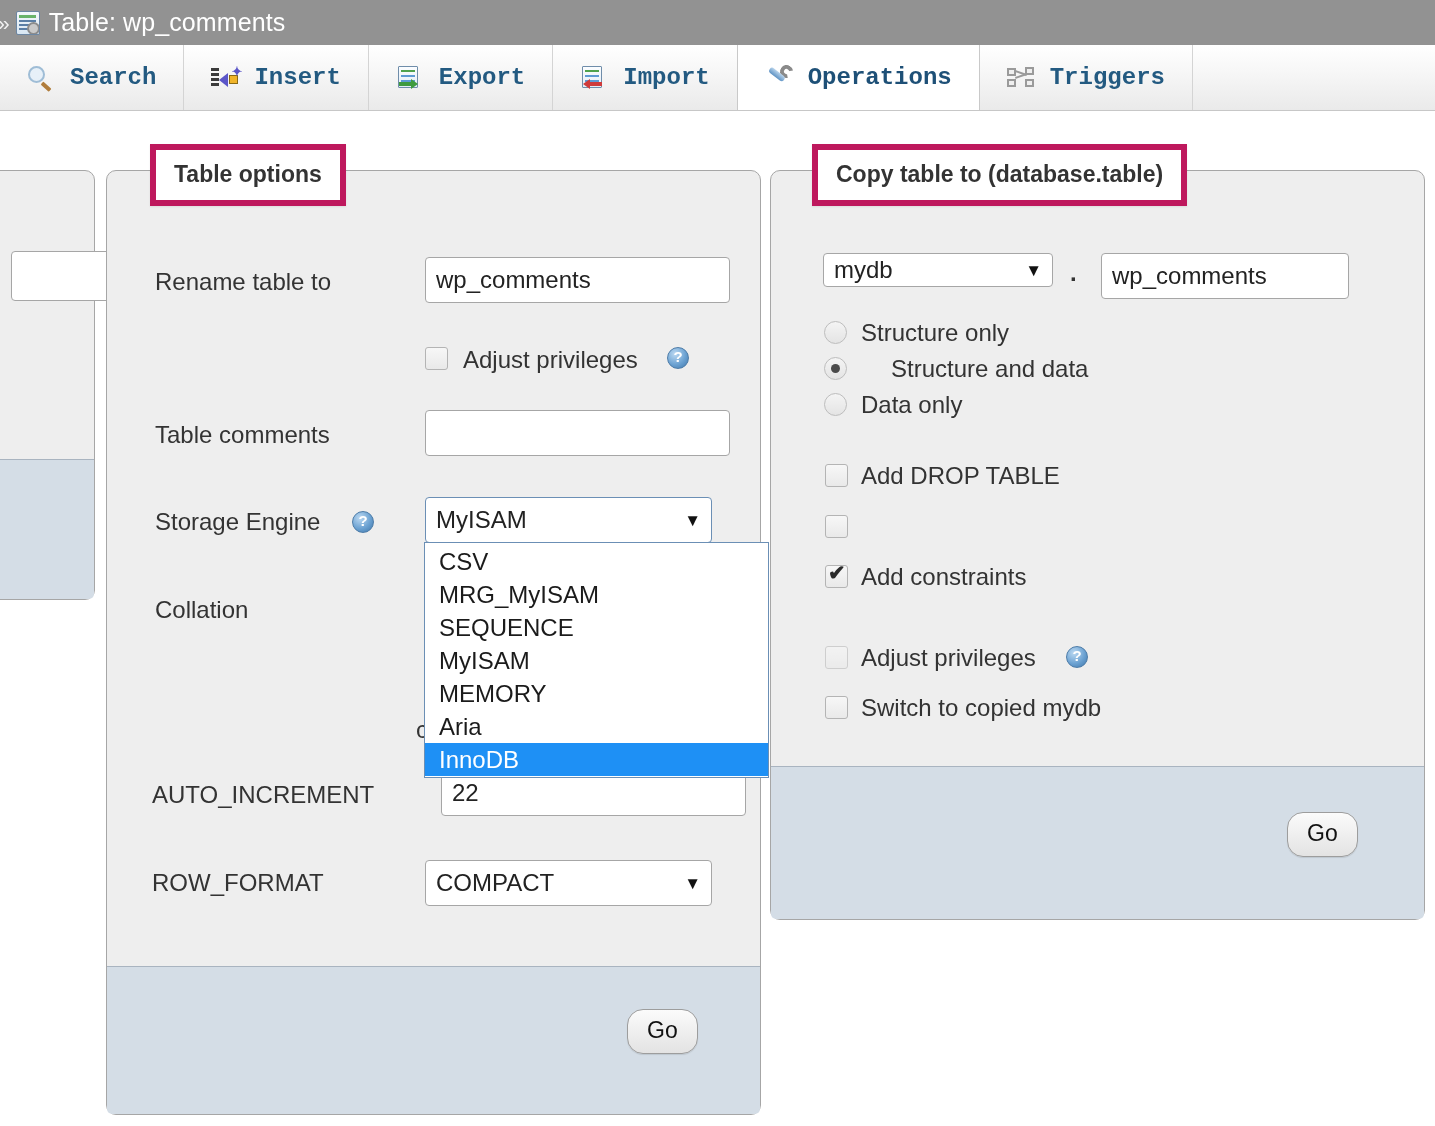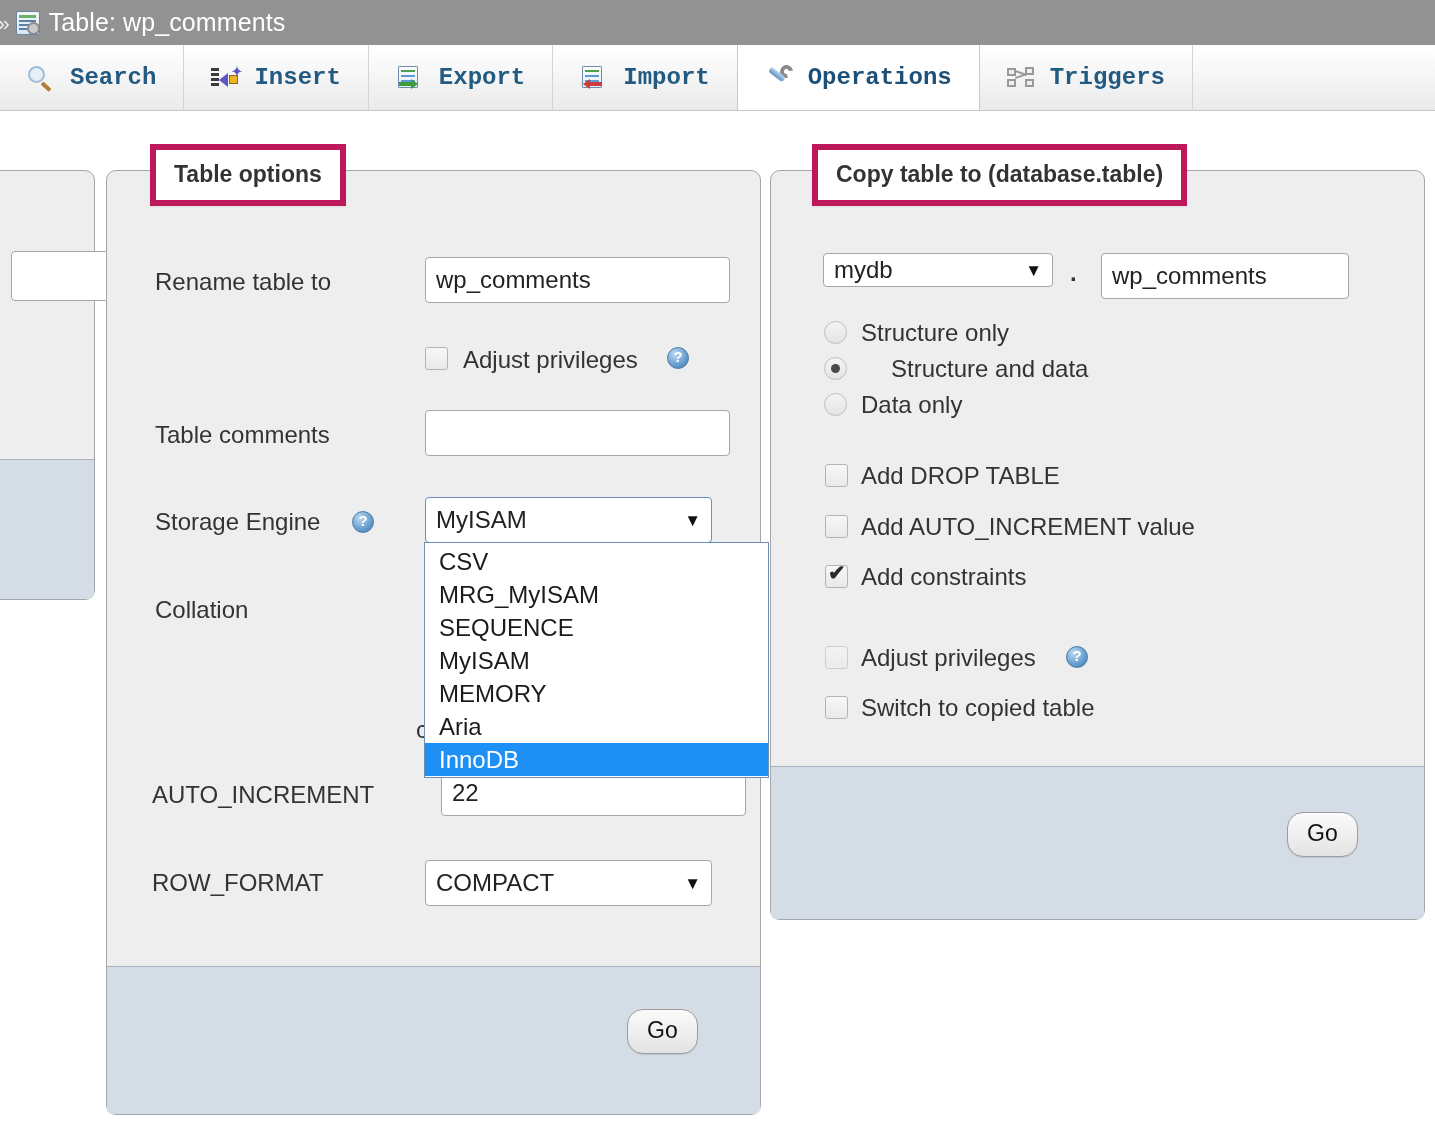--- a/index.html
+++ b/index.html
@@ -408,31 +408,30 @@
     <div class="rd on" style="left:53px;top:186px;"></div>
     <div class="ctext" style="left:100px;top:184px;margin-left:20px;">Structure and data</div>
 
     <div class="rd" style="left:53px;top:222px;"></div>
     <div class="ctext" style="left:90px;top:220px;">Data only</div>
 
     <div class="cb" style="left:54px;top:293px;"></div>
     <div class="ctext" style="left:90px;top:291px;">Add DROP TABLE</div>
 
     <div class="cb" style="left:54px;top:344px;"></div>
-    <div class="ctext" style="left:90px;top:342px;">Add AUTO_INCREMENT value</div>
 
     <div class="cb checked" style="left:54px;top:394px;"></div>
     <div class="ctext" style="left:90px;top:392px;">Add constraints</div>
 
     <div class="cb faded" style="left:54px;top:475px;"></div>
     <div class="ctext" style="left:90px;top:473px;">Adjust privileges</div>
     <div class="help" style="left:295px;top:475px;"></div>
 
     <div class="cb" style="left:54px;top:525px;"></div>
-    <div class="ctext" style="left:90px;top:523px;">Switch to copied table</div>
+    <div class="ctext" style="left:90px;top:523px;">Switch to copied mydb</div>
   </div>
 
   <div class="footer" style="height:153px;">
     <button class="gobtn" style="left:516px;top:45px;">Go</button>
   </div>
 </div>
 
 <div class="legend" style="left:150px;top:144px;">Table options</div>
 <div class="legend" style="left:812px;top:144px;">Copy table to (database.table)</div>
 

